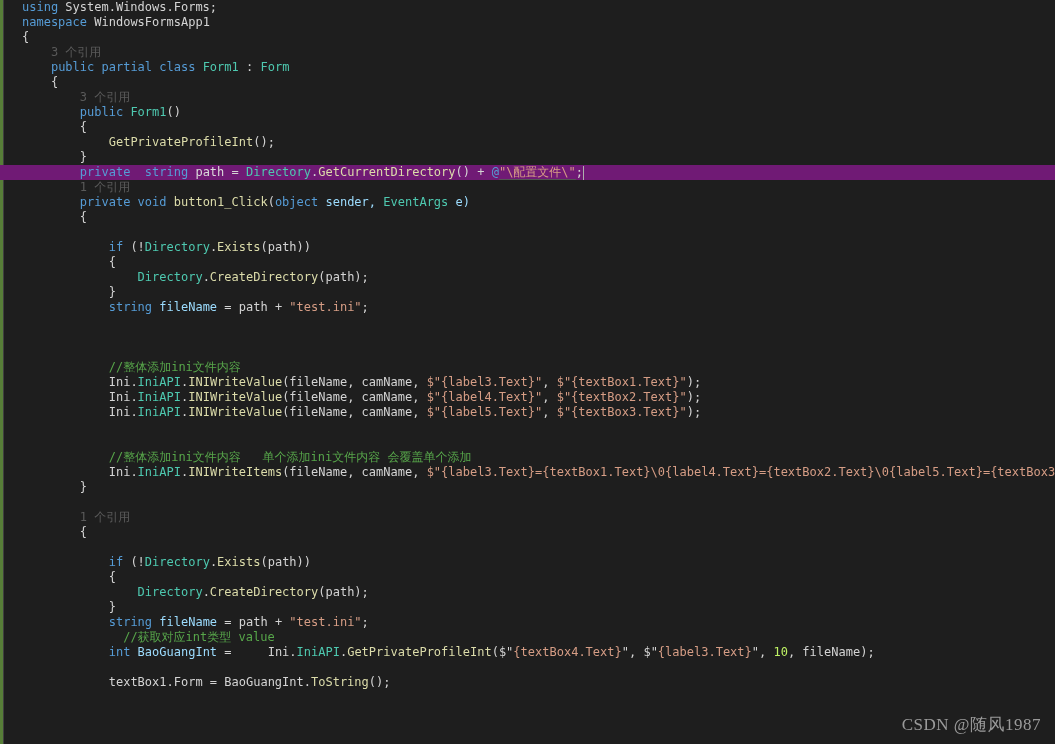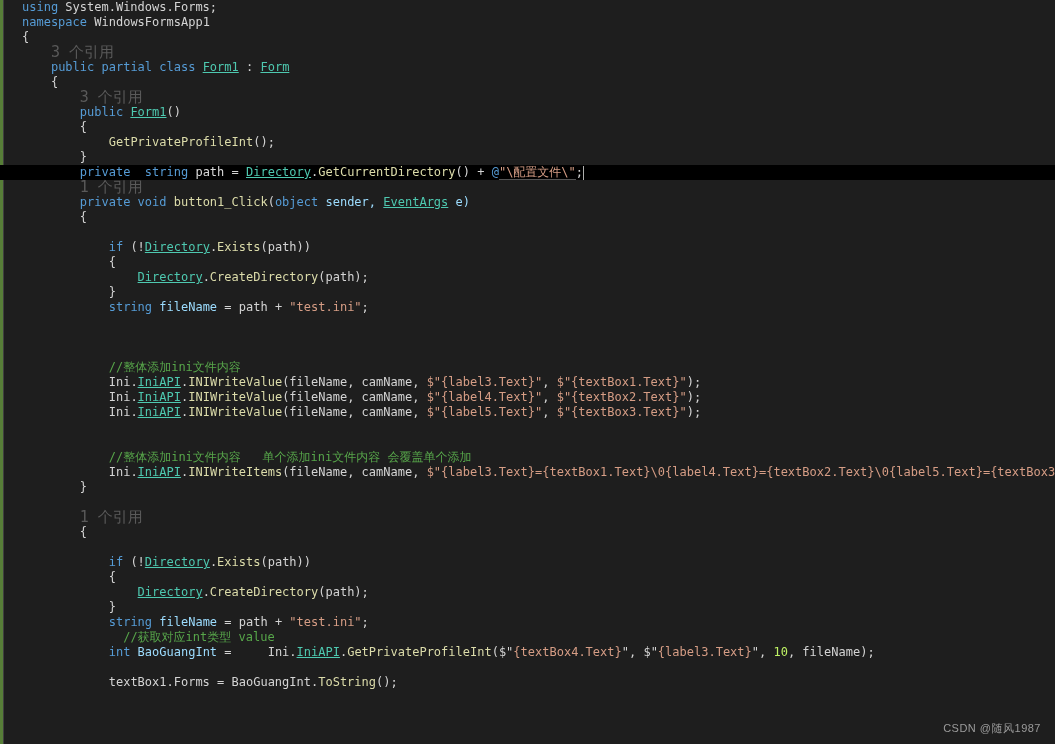--- a/index.html
+++ b/index.html
@@ -2,34 +2,34 @@
 <html><head>
 <meta charset="utf-8">
 <style>
   * { margin:0; padding:0; box-sizing:border-box; }
   html,body { width:1055px; height:744px; background:#1e1e1e; font-family:"NSimSun","SimSun","Consolas",monospace; font-size:12px; overflow:hidden; }
   .editor { position:relative; width:100%; height:100%; background:#1e1e1e; color:#d4d4d4; }
   .gutter { position:absolute; left:0; top:0; width:22px; height:100%; background:#1e1e1e; }
   .fold-line { position:absolute; left:3px; top:0; width:1px; height:100%; background:#404040; }
   .code-area { position:absolute; left:22px; top:0; right:0; }
   .line { height:15px; line-height:15px; white-space:pre; position:relative; }
-  .hl { background:#000000; }
+  .hl { background:#701a75; }
   .kw  { color:#569cd6; }  
   .mth { color:#dcdcaa; }  
   .str { color:#d69d85; }  
   .cmt { color:#57a64a; }  
   .pun { color:#d4d4d4; }
   .id  { color:#9cdcfe; }  
   .fld { color:#dadada; }  
   .num { color:#bef264; }
-  .cls { color:#4ec9b0;text-decoration:underline; }
+  .cls { color:#4ec9b0; }
   .ns  { color:#d4d4d4; }
-  .hint { color:#5a5a5a; font-size:15px; }
+  .hint { color:#5a5a5a; font-size:12px; }
   .modbar { position:absolute; left:0; width:3px; background:#577e38; }
-  .watermark { position:absolute; right:14px; bottom:8px; color:#b0b0b0; font-family:Liberation Sans, sans-serif; font-size:11px; opacity:0.85; letter-spacing:0.5px; }
+  .watermark { position:absolute; right:14px; bottom:8px; color:#b0b0b0; font-family:Liberation Serif, serif; font-size:17px; opacity:0.85; letter-spacing:0.5px; }
   .caret { display:inline-block; width:1px; height:14px; background:#aeafad; vertical-align:middle; }
   .boxed { border-bottom:1px solid #555; }
 </style>
 </head>
 <body>
 
 <div class="editor">
   <div class="gutter">
     <div class="fold-line"></div>
     <div class="modbar" style="top:0;height:168px;"></div>
@@ -95,19 +95,19 @@
     <div class="line"><span>                </span><span class="cls">Directory</span><span class="pun">.</span><span class="mth">CreateDirectory</span><span class="pun">(path);</span></div>
     <div class="line"><span>            </span><span class="pun">}</span></div>
 
     <div class="line"><span>            </span><span class="kw">string</span><span class="id"> fileName</span><span class="pun"> = path + </span><span class="str">"test.ini"</span><span class="pun">;</span></div>
 
     <div class="line"><span>            </span><span class="cmt">  //获取对应int类型 value</span></div>
 
     <div class="line"><span>            </span><span class="kw">int</span><span class="id"> BaoGuangInt</span><span class="pun"> =     Ini.</span><span class="cls">IniAPI</span><span class="pun">.</span><span class="mth">GetPrivateProfileInt</span><span class="pun">($"</span><span class="str">{textBox4.Text}</span><span class="pun">", $"</span><span class="str">{label3.Text}</span><span class="pun">", </span><span class="num">10</span><span class="pun">, fileName);</span></div>
     <div class="line"></div>
 
-    <div class="line"><span>            </span><span class="pun">textBox1.Forms = BaoGuangInt.</span><span class="mth">ToString</span><span class="pun">();</span></div>
+    <div class="line"><span>            </span><span class="pun">textBox1.Form = BaoGuangInt.</span><span class="mth">ToString</span><span class="pun">();</span></div>
     <div class="line"></div>
 
   </div>
 
   <div class="watermark">CSDN @随风1987</div>
 </div>
 
 </body></html>

